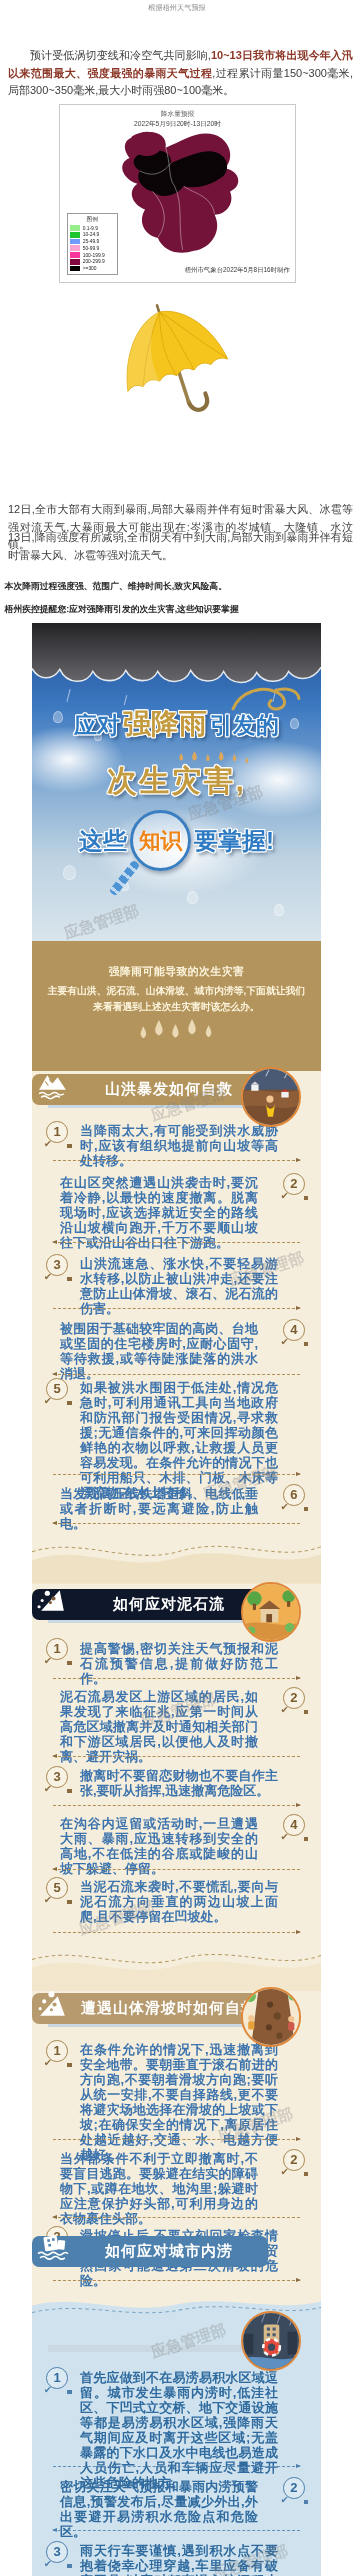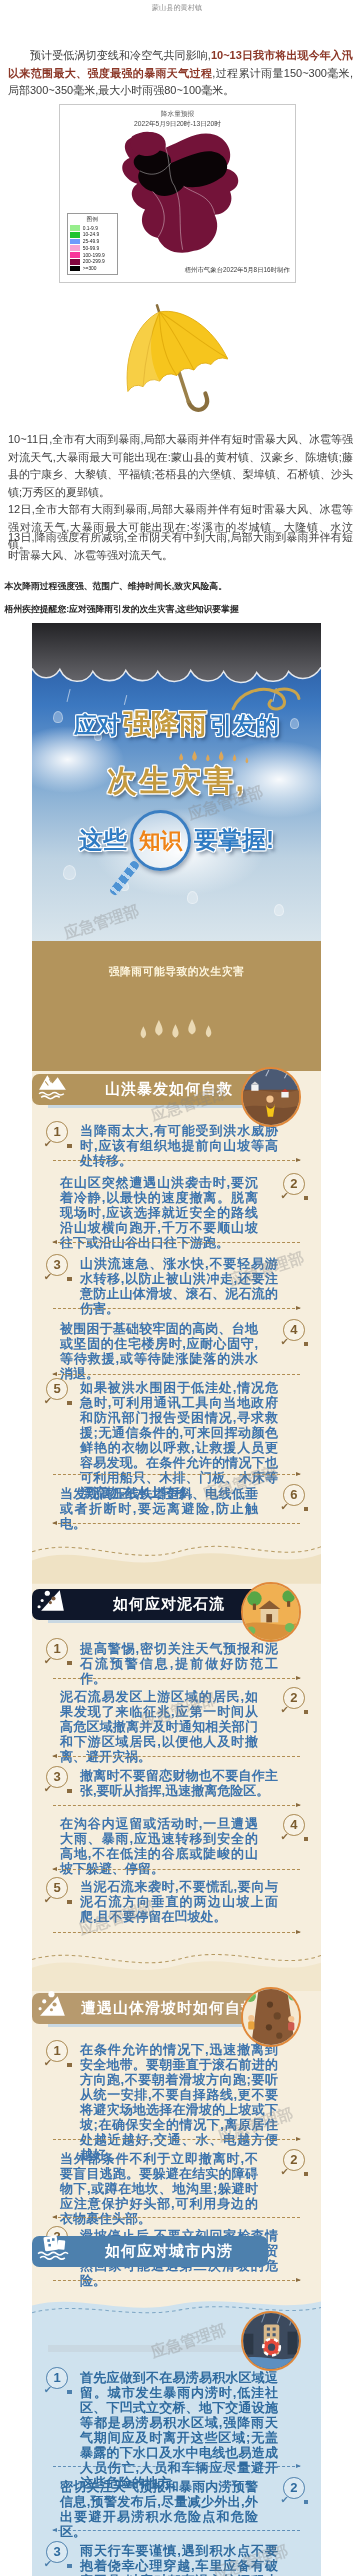--- a/index.html
+++ b/index.html
@@ -30,21 +30,21 @@
   .cloudband{position:absolute;top:0;left:0}
   .streak{position:absolute;width:1px;background:rgba(255,255,255,.55);transform:rotate(14deg)}
   .puff{position:absolute;border-radius:50%;background:radial-gradient(closest-side,rgba(255,255,255,.95),rgba(255,255,255,0));}
   .hdrop{position:absolute;border-radius:52% 52% 48% 48%/60% 60% 40% 40%;background:rgba(255,255,255,.30);border:0.5px solid rgba(255,255,255,.35)}
   .t-outline{text-shadow:1px 0 #fff,-1px 0 #fff,0 1px #fff,0 -1px #fff,1px 1px #fff,-1px -1px #fff,1px -1px #fff,-1px 1px #fff,2.6px 3.1px 3.6px rgba(10,30,60,.5)}
   .trow{position:absolute;left:0;width:289px;display:flex;justify-content:center;align-items:baseline;gap:3.1px;white-space:nowrap}
   .tb{color:#2f7bc3;font-weight:900}
   .tg{color:#c49a3f;font-weight:900}
   .t1{top:82px}.t1 .tb{font-size:23px}.t1 .tg{font-size:28px}
   .t2{top:138px}.t2 .tg{font-size:30px;letter-spacing:2.1px}
-  .t3{top:187px;}.t3 .tb{font-size:24px}
+  .t3{top:187px;align-items:center}.t3 .tb{font-size:24px}
   .mag{position:relative;width:61px;height:61px;border:3.6px solid #3a7ec2;border-radius:50%;
        background:rgba(255,255,255,.28);display:flex;align-items:center;justify-content:center;box-sizing:border-box;
        box-shadow:1.5px 2.6px 4.1px rgba(10,30,60,.35)}
   .mag-txt{color:#ef8418;font-size:21.6px;font-weight:900;text-shadow:1px 1px 0 #fff}
   .mag-handle{position:absolute;left:-13.4px;bottom:-30px;width:8.8px;height:40px;border-radius:4.1px;
        background:repeating-linear-gradient(180deg,#4e93d4 0 6.2px,#bcd7ef 6.2px 9.3px);transform:rotate(38deg)}
   .swirl{position:absolute;top:61px;left:198px}
   .golddrops{position:absolute;top:127px;left:143px}
   .wm{position:absolute;font-size:15.5px;font-weight:bold;color:rgba(130,130,130,.32);transform:rotate(-18deg);white-space:nowrap;z-index:5;pointer-events:none}
   .goldband{position:absolute;top:318px;left:0;width:289px;height:130px;background:#b3945c}
@@ -73,21 +73,21 @@
   .blue .sep{border-color:#5f8fb8}
   .blue .sep.r::after{border-left-color:#4d80ad}.blue .sep.l::before{border-right-color:#4d80ad}
   .waveimg{position:absolute;left:0}
   .bluebg{position:absolute;top:1674px;left:0;width:289px;height:314px;background:#cfe2ee}
 </style>
 </head>
 <body>
 
 <div class="page">
 
-  <div class="abs src-note">蒙山县的黄村镇</div>
+  <div class="abs src-note">根据梧州天气预报</div>
 
   <div class="abs para p1"><span>预计受低涡切变线和冷空气共同影响,</span><span class="strong-red">10~13日我市将出现今年入汛以来范围最大、强度最强的暴雨天气过程</span><span>,过程累计雨量150~300毫米,局部300~350毫米,最大小时雨强80~100毫米。</span></div>
 
   <div class="abs map-fig">
     <div class="map-title">降水量预报</div>
     <div class="map-sub">2022年5月9日20时-13日20时</div>
     <svg width="235" height="129" viewBox="0 0 456 250" style="position:absolute;top:21.6px;left:0">
       <path d="M140,20 C170,0 210,10 205,40 C240,25 270,5 300,15 C330,25 340,60 320,80 C350,85 355,115 330,125 C340,150 320,170 300,170 C315,200 295,235 260,240 C230,250 200,240 190,215 C165,210 150,185 165,160 C140,150 130,125 150,110 C120,100 110,70 135,60 C120,40 125,25 140,20 Z" fill="#731339"></path>
       <path d="M150,55 C180,35 220,45 215,70 C250,55 285,40 305,50 C330,60 330,90 310,100 C290,115 260,120 240,115 C225,135 195,140 180,125 C160,120 145,100 155,85 C140,75 140,62 150,55 Z" fill="#0a0406"></path>
       <path d="M140,18 C165,2 195,8 198,30 C200,48 180,60 160,55 C140,52 130,32 140,18 Z" fill="#731339"></path>
@@ -142,21 +142,20 @@
       <g fill="none" stroke="#dfa90a" stroke-width="2" opacity="0.85">
         <path d="M140,22 C112,55 85,100 65,150"></path>
         <path d="M140,22 C128,62 120,108 134,150"></path>
         <path d="M140,22 C154,62 162,108 169,150"></path>
         <path d="M140,22 C170,56 196,102 238,148"></path>
       </g>
       <path d="M140,22 C92,28 48,80 34,150 Q50,137 65,150 L99,150 C90,100 110,50 140,22 Z" fill="rgba(255,255,255,0.18)"></path>
     </g>
   </svg>
 
-  <div class="abs para" style="top:431px">10~11日,全市有大雨到暴雨,局部大暴雨并伴有短时雷暴大风、冰雹等强对流天气,大暴雨最大可能出现在:蒙山县的黄村镇、汉豪乡、陈塘镇;藤县的宁康乡、大黎镇、平福镇;苍梧县的六堡镇、梨埠镇、石桥镇、沙头镇;万秀区的夏郢镇。</div>
   <div class="abs para" style="top:501px">12日,全市大部有大雨到暴雨,局部大暴雨并伴有短时雷暴大风、冰雹等强对流天气,大暴雨最大可能出现在:岑溪市的岑城镇、大隆镇、水汶镇。</div>
   <div class="abs para" style="top:529px">13日,降雨强度有所减弱,全市阴天有中到大雨,局部大雨到暴雨并伴有短时雷暴大风、冰雹等强对流天气。</div>
   <div class="abs bold-line" style="top:581px">本次降雨过程强度强、范围广、维持时间长,致灾风险高。</div>
   <div class="abs bold-line" style="top:604px">梧州疾控提醒您:应对强降雨引发的次生灾害,这些知识要掌握</div>
 
   <div class="abs info">
 
     <div class="hdr">
       <svg class="cloudband" width="289" height="64" viewBox="0 0 561 124">
         <defs>
@@ -207,20 +206,21 @@
         <span class="mag">
           <span class="mag-handle"></span>
           <span class="mag-txt">知识</span>
         </span>
         <span class="tb">要掌握!</span>
       </div>
     </div>
 
     <div class="goldband">
       <div class="intro-t">强降雨可能导致的次生灾害</div>
+      <div class="intro-r">主要有山洪、泥石流、山体滑坡、城市内涝等,下面就让我们来看看遇到上述次生灾害时该怎么办。</div>
       <div class="dropsrow">
         <svg width="88" height="29" viewBox="0 0 170 56">
           <g fill="#ead9b4">
             <path d="M20,18 C26,30 28,36 20,41 C12,36 14,30 20,18Z"></path>
               <path d="M50,6 C58,22 61,30 50,36 C39,30 42,22 50,6Z"></path>
             <path d="M82,14 C89,28 91,35 82,40 C73,35 75,28 82,14Z"></path>
               <path d="M114,4 C122,20 125,28 114,34 C103,28 106,20 114,4Z"></path>
             <path d="M146,16 C152,28 154,34 146,39 C138,34 140,28 146,16Z"></path>
           </g>
         </svg>

